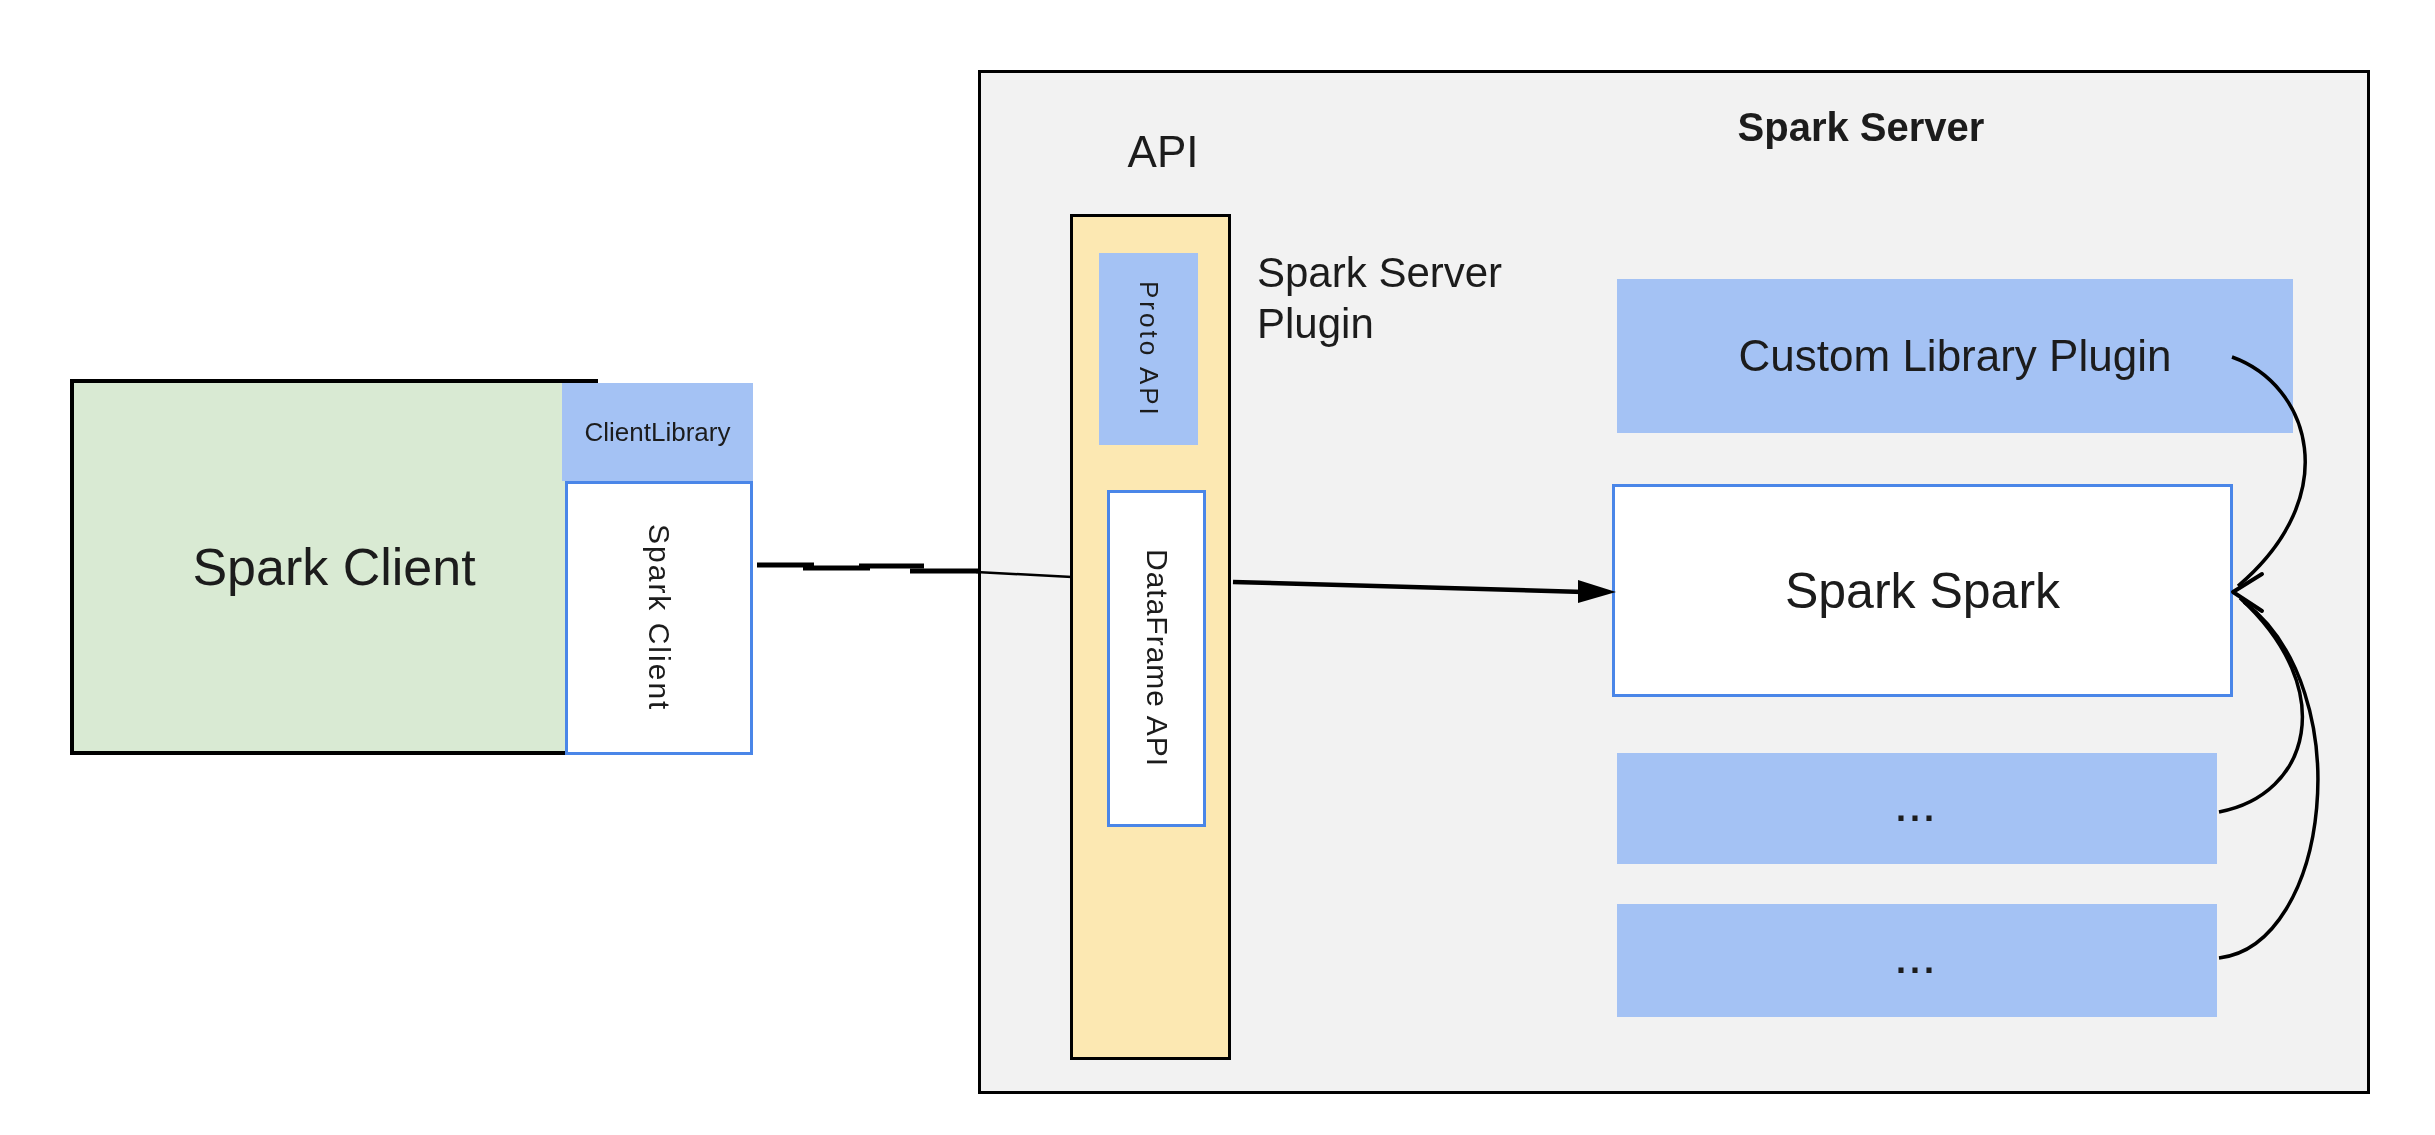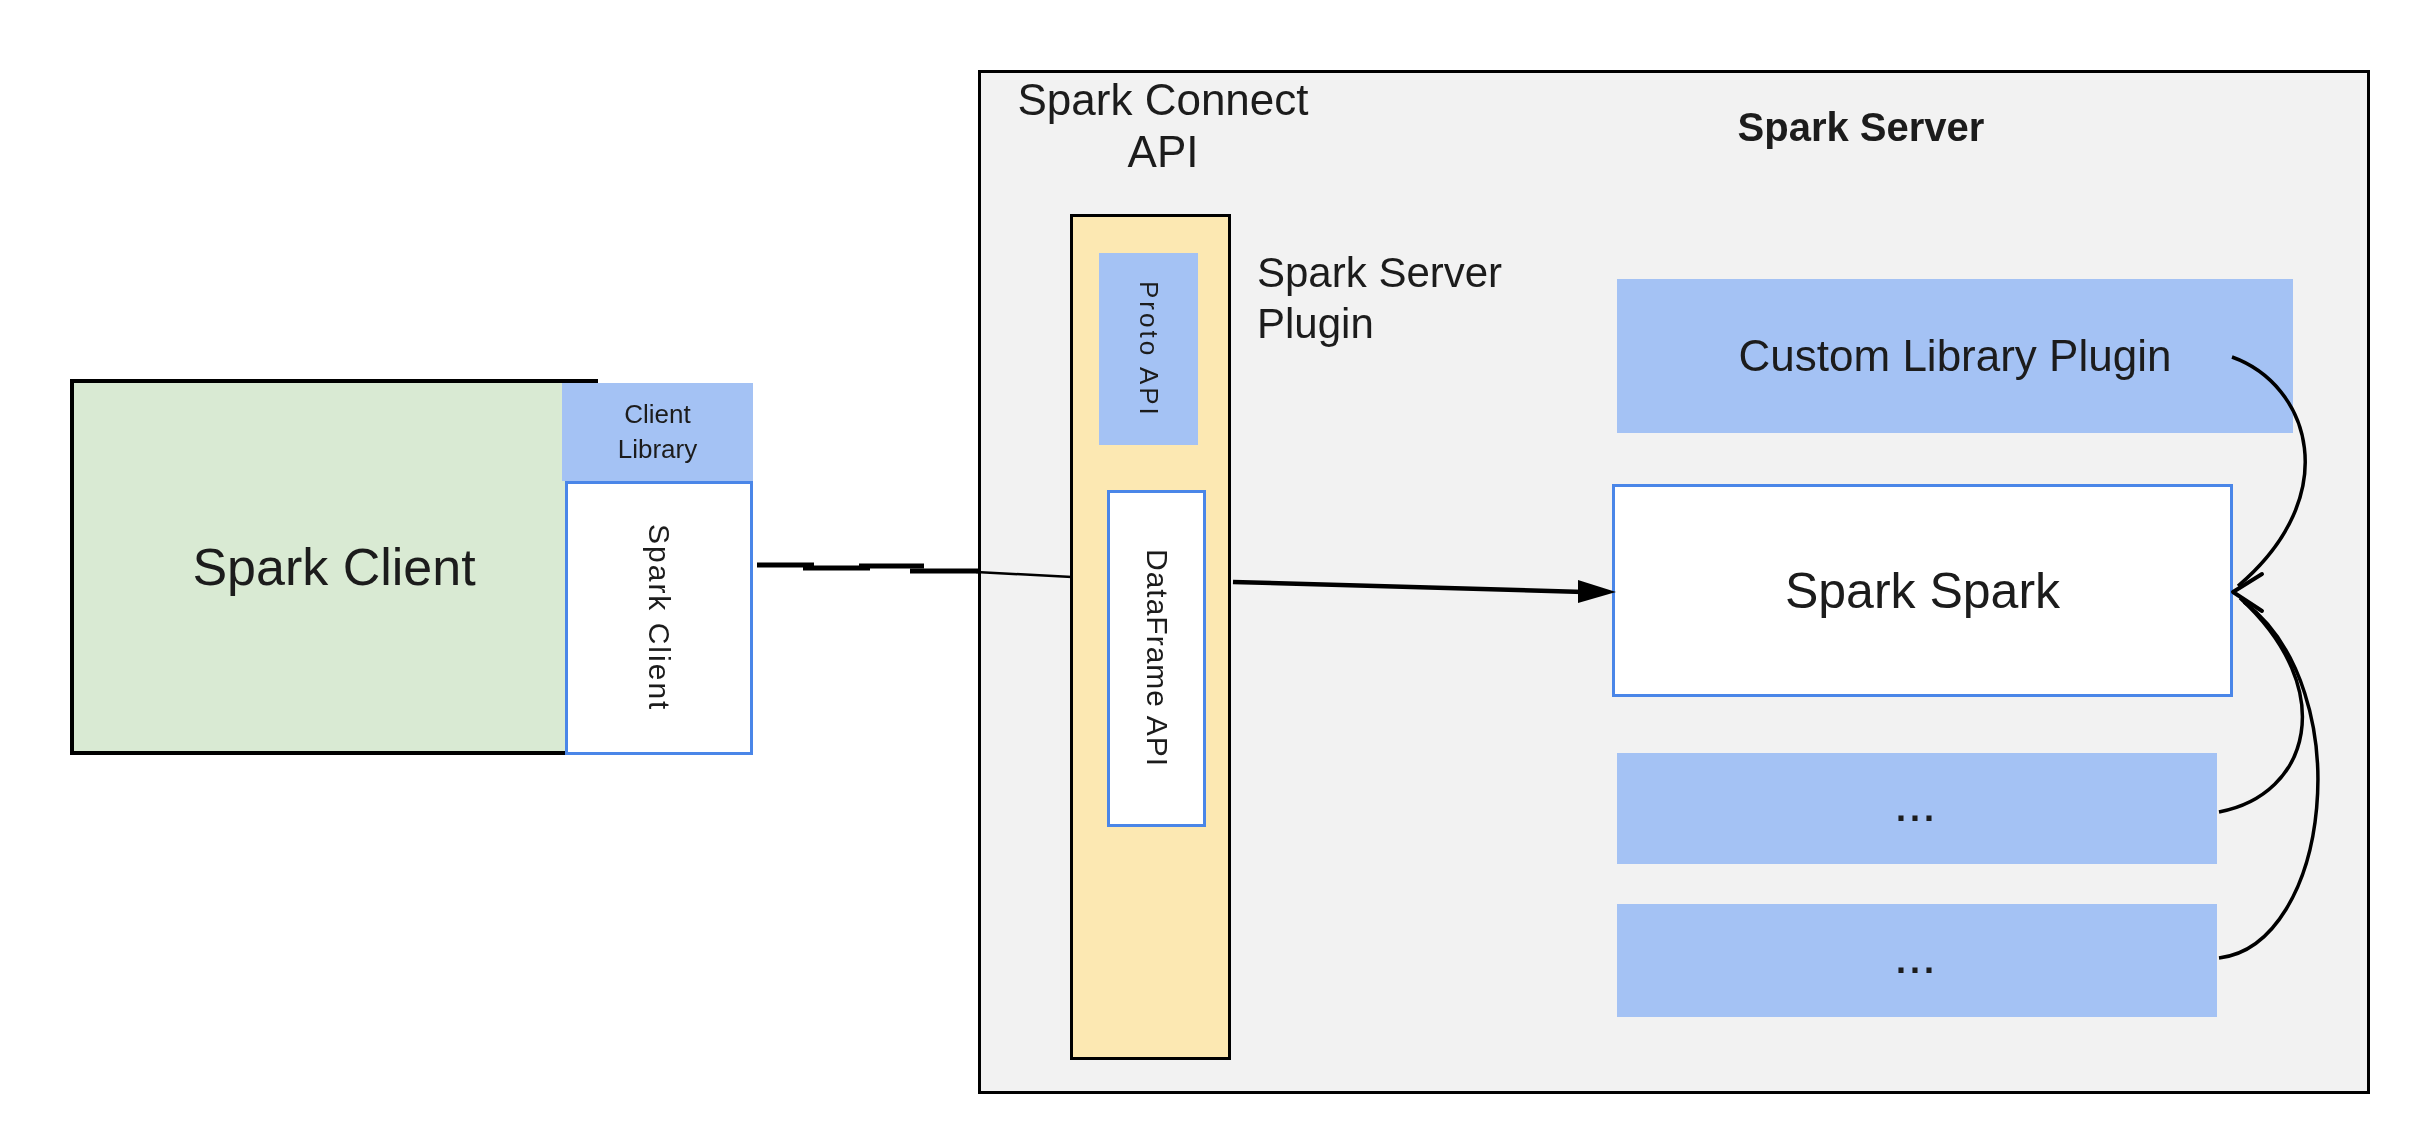--- a/index.html
+++ b/index.html
@@ -23,21 +23,21 @@
   }
   .abs{position:absolute;box-sizing:border-box;}
   .flexc{display:flex;align-items:center;justify-content:center;text-align:center;}
 
   
   .green-box{left:70px;top:379px;width:528px;height:376px;
     background:var(--green-fill);border:4px solid var(--line-black);}
   .green-label{left:70px;top:379px;width:528px;height:376px;
     font-size:52px;line-height:71px;flex-direction:column;}
   .package-box{left:562px;top:383px;width:191px;height:98px;
-    background:var(--blue-fill);font-size:26px;line-height:35px;flex-direction:column;}
+    background:var(--blue-fill);font-size:26px;line-height:35px;}
   .client-box{left:565px;top:481px;width:188px;height:274px;
     background:#ffffff;border:3px solid var(--blue-border);}
   .vtext{writing-mode:vertical-rl;text-orientation:mixed;}
   .client-box .vtext{font-size:30px;letter-spacing:2px;}
 
   
   .gray-panel{left:978px;top:70px;width:1392px;height:1024px;
     background:var(--gray-fill);border:3px solid var(--line-black);}
   .connect-title{left:968px;top:74px;width:390px;
     font-size:44px;line-height:52px;text-align:center;}
@@ -81,21 +81,21 @@
   </div>
   <div class="abs package-box flexc">
     <span>Client</span>
     <span>Library</span>
   </div>
   <div class="abs client-box flexc">
     <span class="vtext">Spark Client</span>
   </div>
 
   <div class="abs connect-title">
-    <span>Spark Connect</span><br>
+    <br>
     <span>API</span>
   </div>
   <div class="abs yellow-box"></div>
   <div class="abs proto-box flexc">
     <span class="vtext">Proto API</span>
   </div>
   <div class="abs dataframe-box flexc">
     <span class="vtext">DataFrame API</span>
   </div>
   <div class="abs library-label">

